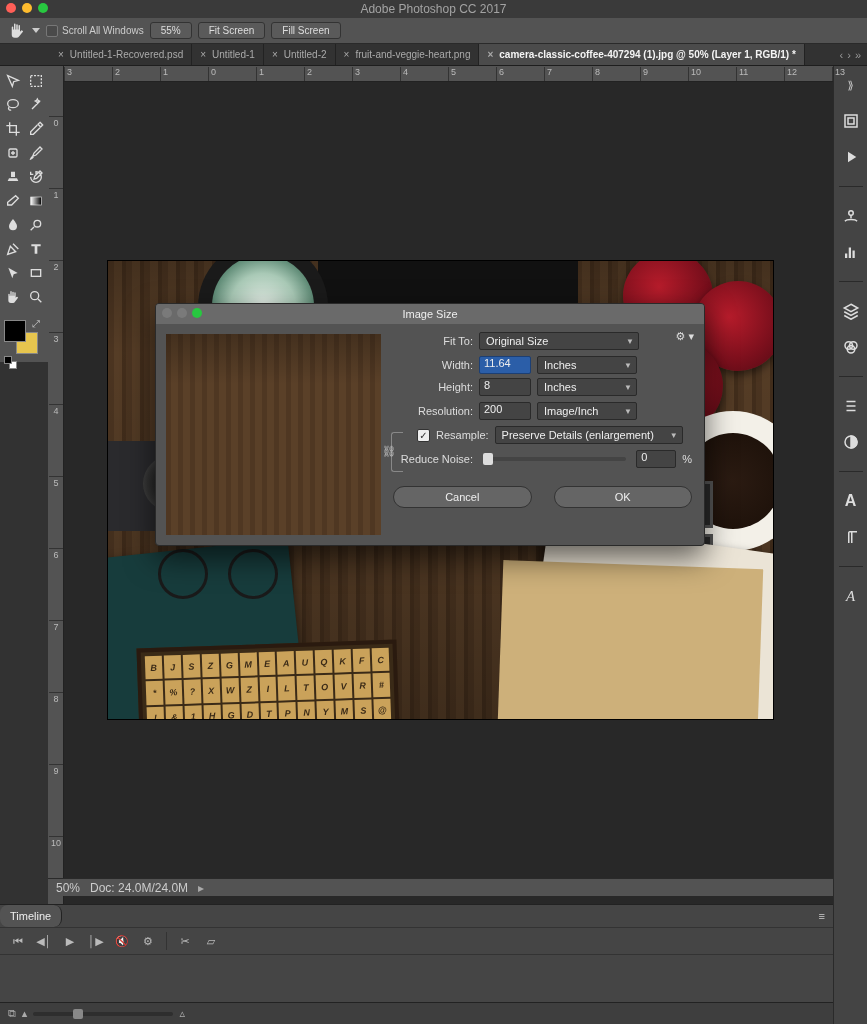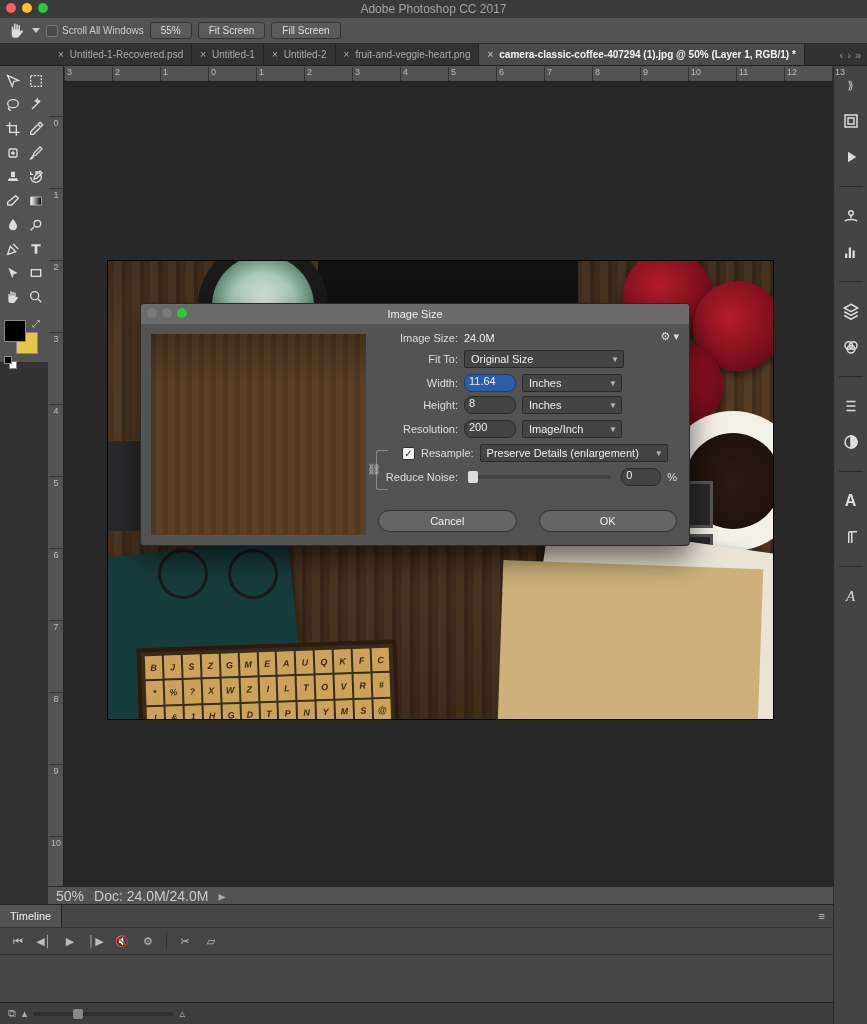--- a/index.html
+++ b/index.html
@@ -76,55 +76,55 @@
   .letters { position:absolute; left:30px; bottom:-15px; width:260px; height:90px; background:#3a2a17; border:4px solid #2a1a0f; display:grid; grid-template-columns:repeat(13,1fr); grid-template-rows:repeat(3,1fr); gap:2px; padding:4px; transform:rotate(-2deg);}
   .letters i{ background:#caa25a; display:flex; align-items:center; justify-content:center; font-size:9px; color:#3a2a17; font-weight:bold;}
   .papers { position:absolute; right:-20px; bottom:-30px; width:260px; height:210px; background:#ebe4d6; transform:rotate(8deg); box-shadow:-4px 4px 10px rgba(0,0,0,0.5);}
   .papers::after{content:"";position:absolute; left:-30px; top:30px; width:260px; height:200px; background:#cdb07a; transform:rotate(-6deg); z-index:-1;}
   .cup { position:absolute; right:-30px; top:150px; width:140px; height:140px; border-radius:50%; background:#f3f0e8;}
   .cup::after{content:"";position:absolute; inset:22px; border-radius:50%; background:radial-gradient(circle,#2b1b12,#1a0f08);}
   .stamps { position:absolute; right:60px; top:220px; width:100px; height:100px; display:grid; grid-template-columns:1fr 1fr; gap:6px;}
   .stamps i{background:#2a2a2a; border:3px solid #555;}
 
   
-  .dialog { position:absolute; left:140px; top:303px; width:550px; height:243px; background:#535353; border:1px solid #2a2a2a; box-shadow:0 12px 30px rgba(0,0,0,0.6); border-radius:4px; overflow:hidden;}
+  .dialog { position:absolute; left:155px; top:303px; width:550px; height:243px; background:#535353; border:1px solid #2a2a2a; box-shadow:0 12px 30px rgba(0,0,0,0.6); border-radius:4px; overflow:hidden;}
   .dlg-title { height:20px; background:#6a6a6a; color:#eee; font-size:11px; display:flex; align-items:center; justify-content:center; position:relative;}
   .dlg-traffic { position:absolute; left:6px; top:4px; display:flex; gap:5px;}
   .dlg-traffic span{ width:10px; height:10px; border-radius:50%; background:#7a7a7a;}
   .dlg-traffic span.active{ background:#28c840;}
   .dlg-body { display:flex; height:calc(100% - 20px);}
   .dlg-prev { width:215px; margin:10px; background:linear-gradient(135deg,#5a4028,#3a2817); background-image: linear-gradient(180deg, rgba(0,0,0,0.25), rgba(0,0,0,0) 25%), repeating-linear-gradient(90deg, #4f3722 0 5px, #5a4028 5px 12px);}
   .dlg-form { flex:1; padding:8px 12px 8px 2px; display:flex; flex-direction:column; gap:6px; font-size:11px; color:#ddd; position:relative;}
   .dlg-gear { position:absolute; right:10px; top:6px; color:#ddd;}
   .frow { display:flex; align-items:center; gap:6px; }
   .flabel { width:80px; text-align:right; }
   .fval { color:#eee;}
   .dimbtn { width:14px; height:14px; background:#6a6a6a; border:1px solid #333; display:flex; align-items:center; justify-content:center; font-size:9px; border-radius:2px;}
   .sel { background:#444; border:1px solid #2a2a2a; color:#eee; height:18px; display:flex; align-items:center; padding:0 6px; border-radius:2px; position:relative;}
   .sel .arr{ position:absolute; right:4px; top:4px; font-size:8px; color:#bbb;}
   .sel.fit { width:160px;} .sel.unit{ width:100px;} .sel.resamp{width:188px;}
-  .inp { background:#444; border:1px solid #2a2a2a; color:#eee; height:18px; padding:0 4px; border-radius:8px;}
+  .inp { background:#444; border:1px solid #2a2a2a; color:#eee; height:18px; padding:0 4px; border-radius:2px;}
   .inp.w60{width:52px;} .inp.w45{width:40px;}
   .inp.hl { background:#2b5ea8; border-color:#1c3f74;}
   .linkbox { position:absolute; left:-2px; top:76px; width:12px; height:40px; border:1px solid #888; border-right:none; border-radius:3px 0 0 3px;}
   .linkbox::after{ content:"⛓"; position:absolute; left:-10px; top:12px; font-size:11px; color:#ccc;}
   .cbx { width:13px; height:13px; background:#eee; border:1px solid #333; display:flex; align-items:center; justify-content:center; color:#333; font-size:10px; border-radius:2px;}
   .slider { flex:1; height:4px; background:#444; border-radius:2px; position:relative; margin:0 4px;}
   .slider .thumb{position:absolute; left:0; top:-4px; width:10px; height:12px; background:#ddd; border-radius:2px;}
-  .dlg-btns { display:flex; gap:22px; margin-top:18px;}
+  .dlg-btns { display:flex; gap:22px; margin-top:12px;}
   .dbtn { flex:1; height:22px; border-radius:11px; background:#656565; border:1px solid #333; color:#eee; display:flex; align-items:center; justify-content:center; font-size:11px;}
 
   
-  .statusbar { position:absolute; left:0; right:0; bottom:0; height:18px; background:#535353; border-top:1px solid #2a2a2a; display:flex; align-items:center; gap:10px; padding:0 8px; font-size:14px; color:#ccc;}
+  .statusbar { position:absolute; left:0; right:0; bottom:8px; height:18px; background:#535353; border-top:1px solid #2a2a2a; display:flex; align-items:center; gap:10px; padding:0 8px; font-size:12px; color:#ccc;}
   .statusbar .tri { color:#aaa;}
 
   
   .timeline { position:absolute; left:0; right:34px; bottom:0; height:120px; background:#454545; border-top:1px solid #222;}
   .tl-tabs { height:22px; display:flex; align-items:center;}
-  .tl-tab { padding:0 10px; height:100%; display:flex; align-items:center; background:#535353; font-size:11px; color:#eee; border-right:1px solid #222;}
+  .tl-tab { padding:0 10px; height:100%; display:flex; align-items:center; background:#535353; font-size:11px; color:#eee; border-right:1px solid #222;border-radius:8px;}
   .tl-menu { margin-left:auto; padding:0 8px; color:#ccc;}
   .tl-ctrls { height:28px; display:flex; align-items:center; gap:10px; padding:0 10px; border-top:1px solid #333; border-bottom:1px solid #333;}
   .tl-ctrls .ci{ color:#bbb; width:16px; text-align:center;}
   .tl-ctrls .divv{ width:1px; height:18px; background:#333;}
   .tl-center { flex:1; display:flex; align-items:center; justify-content:center; height:40px;}
   .vbtn { background:#5a5a5a; border:1px solid #2a2a2a; color:#eee; padding:4px 14px; border-radius:3px; font-size:11px;}
   .vsel { width:18px; height:22px; background:#5a5a5a; border:1px solid #2a2a2a; border-left:none; display:flex; align-items:center; justify-content:center; border-radius:0 3px 3px 0;}
   .tl-foot { position:absolute; bottom:0; left:0; right:0; height:22px; background:#3e3e3e; border-top:1px solid #222; display:flex; align-items:center; padding:0 8px; gap:6px;}
   .zoom-track{ width:140px; height:4px; background:#2e2e2e; border-radius:2px; position:relative;}
   .zoom-thumb{ position:absolute; left:40px; top:-3px; width:10px; height:10px; background:#888; border-radius:2px;}
@@ -549,24 +549,20 @@
       <span></span>
       <span class="active"></span>
     </div>
     <span>Image Size</span>
   </div>
   <div class="dlg-body">
     <div class="dlg-prev"></div>
     <div class="dlg-form">
       <div class="dlg-gear">⚙ ▾</div>
       <div class="frow">
-        <div class="flabel">Image Size:</div>
-        <div class="fval">24.0M</div>
-      </div>
-      <div class="frow">
         <div class="flabel">Fit To:</div>
         <div class="sel fit">
             <span>Original Size</span>
             <span class="arr">▼</span>
           </div>
       </div>
       <div style="position:relative; padding-left:8px;">
         <div class="linkbox"></div>
         <div class="frow">
           <div class="flabel" style="width:72px">Width:</div>

